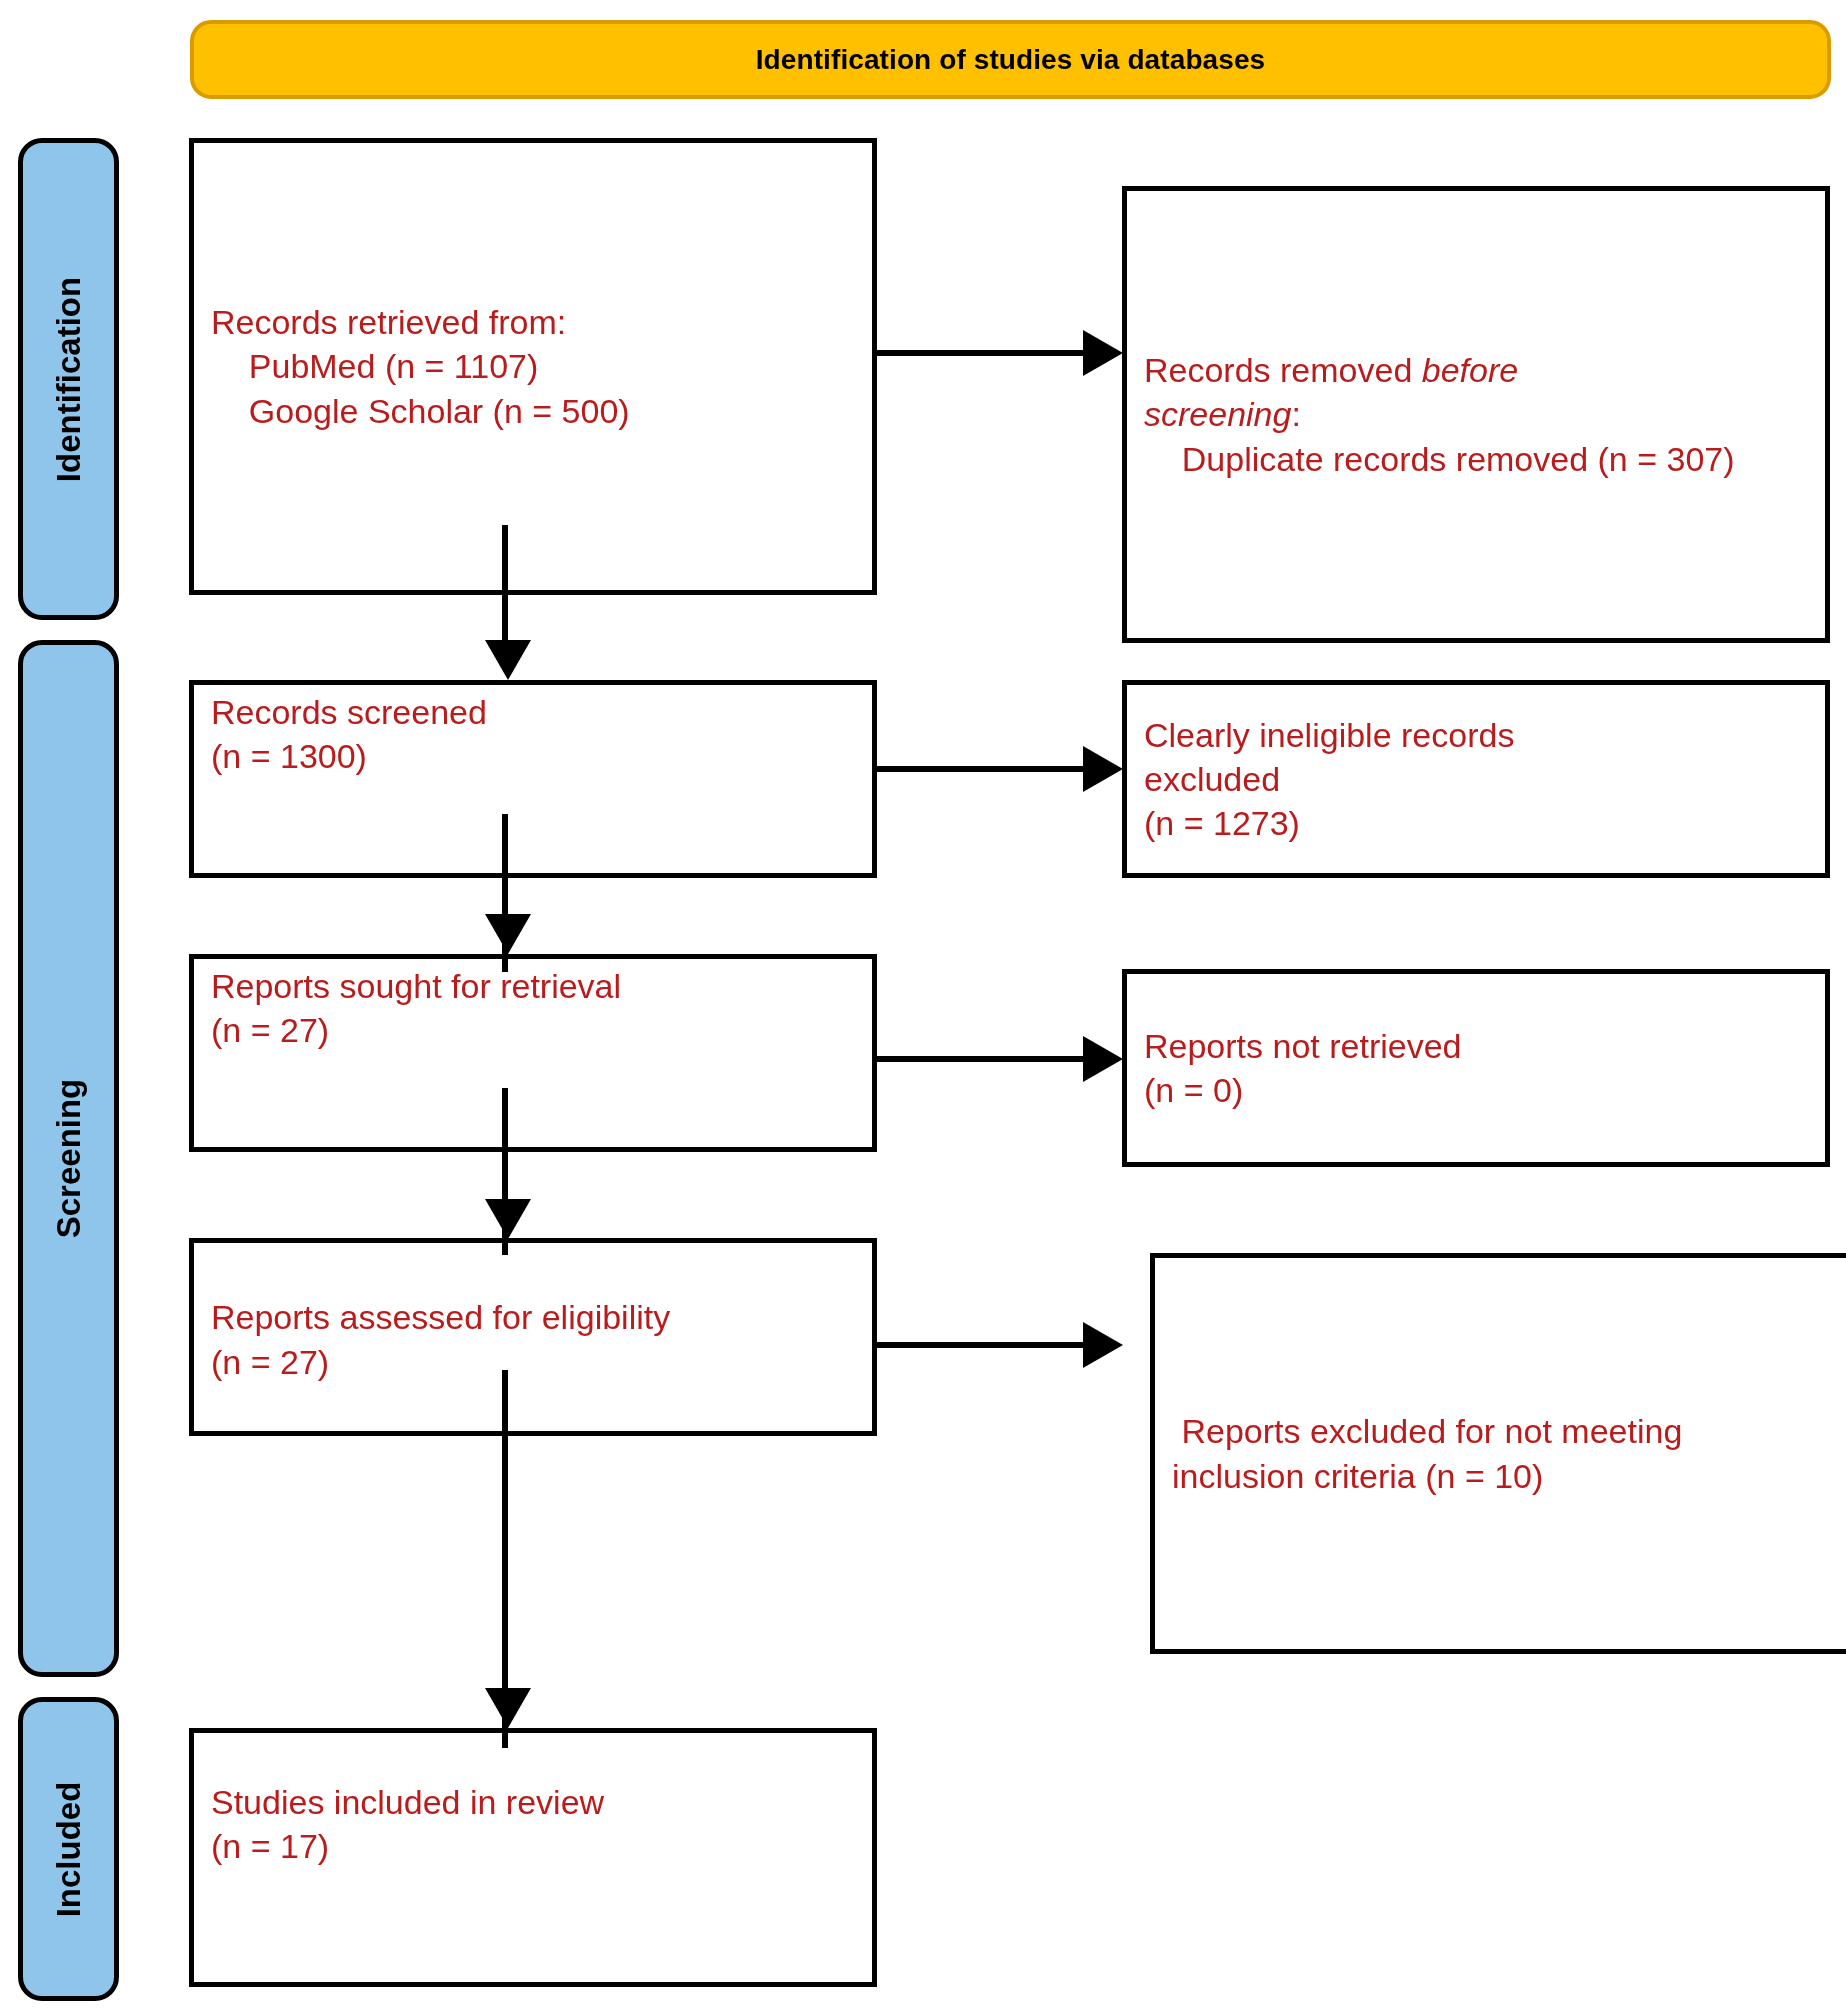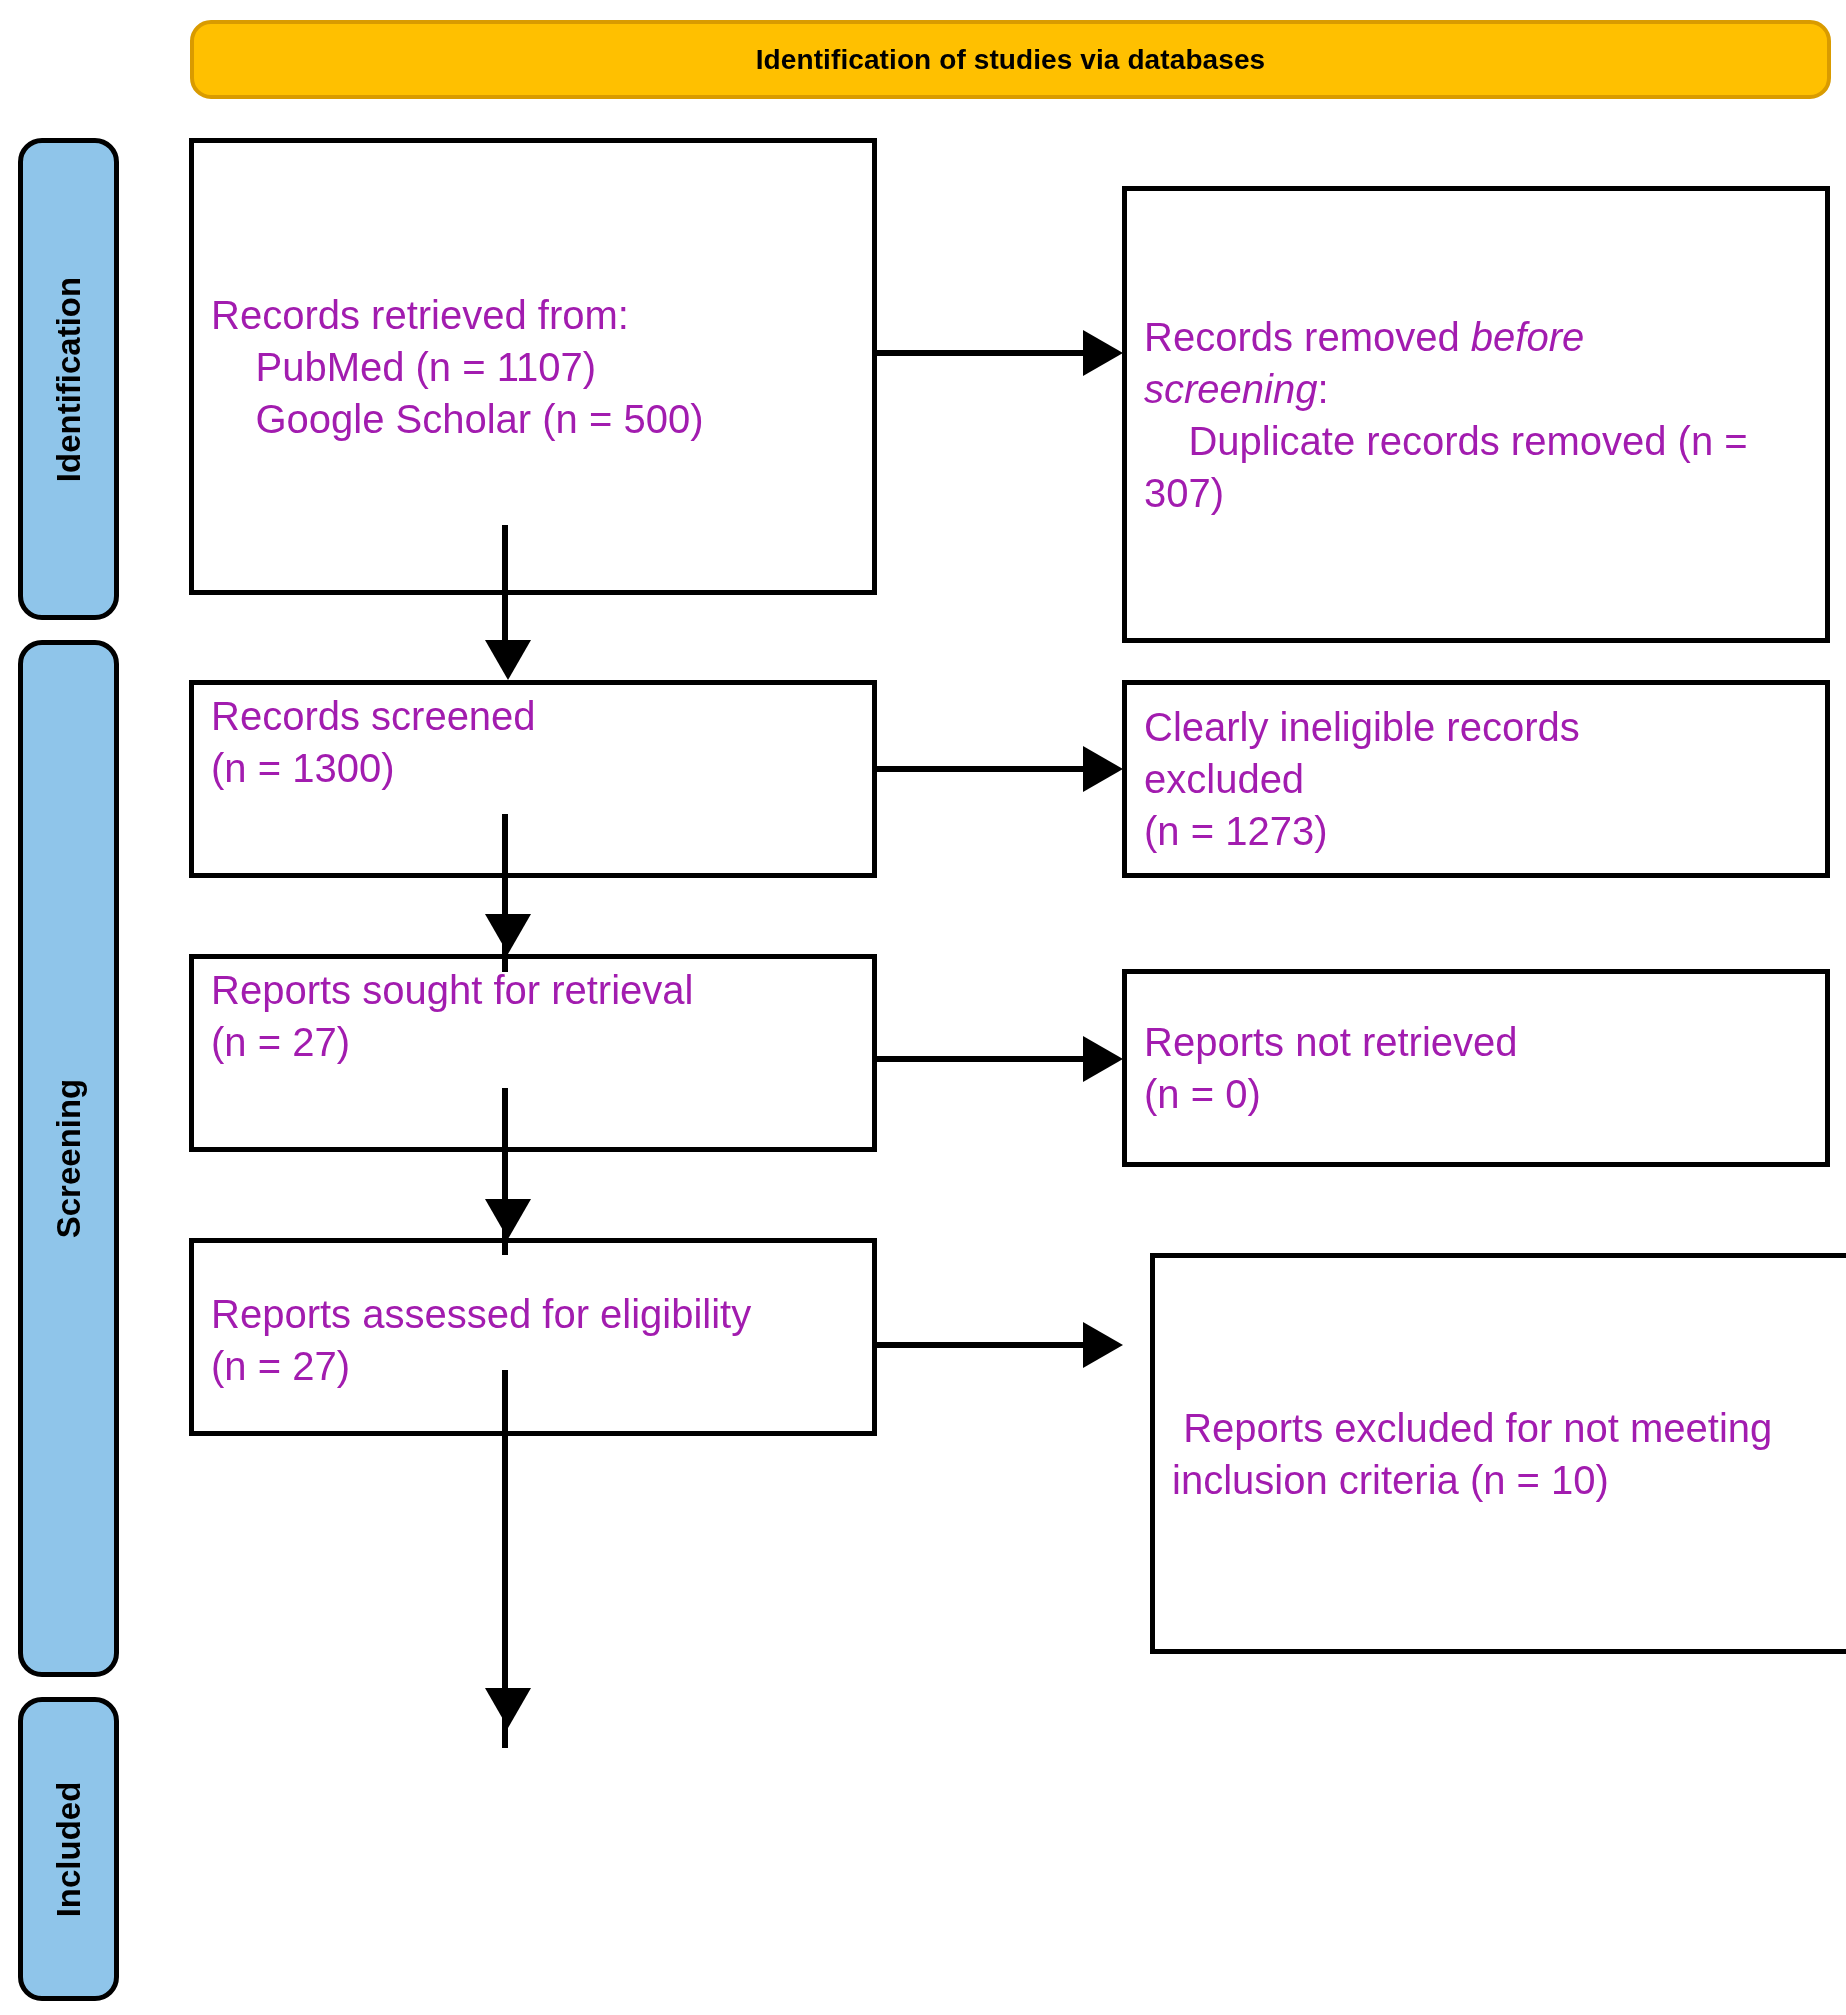--- a/index.html
+++ b/index.html
@@ -76,23 +76,23 @@
     box-sizing: border-box;
     padding: 0 17px;
     display: flex;
     flex-direction: column;
     justify-content: center;
   }
   .flow-box.align-top {
     justify-content: flex-start;
   }
   .flow-box-text {
-    font-size: 40px;
+    font-size: 34px;
     line-height: 1.30;
-    color: #a21caf;
+    color: #b91c1c;
     white-space: pre-wrap;
   }
   .flow-box-text .em {
     font-style: italic;
   }
 
   
   #box-records-retrieved { left: 189px; top: 138px;  width: 688px; height: 457px; }
   #box-records-screened  { left: 189px; top: 680px; width: 688px; height: 198px;  }
   #box-reports-sought    { left: 189px; top: 954px; width: 688px; height: 198px;  }
@@ -214,20 +214,24 @@
   <div class="flow-box align-top" id="box-reports-assessed">
     <div class="flow-box-text"><span>Reports assessed for eligibility</span>
 <span>(n = 27)</span></div>
   </div>
 
   <div class="flow-box" id="box-reports-excluded">
     <div class="flow-box-text"><span> Reports excluded for not meeting</span>
 <span>inclusion criteria (n = 10)</span></div>
   </div>
 
+  <div class="flow-box" id="box-studies-included">
+    <div class="flow-box-text"><span>Studies included in review</span>
+<span>(n = 17)</span></div>
+  </div>
 
   <div class="v-line" id="conn-v1"></div>
   <div class="v-head" id="conn-v1-head"></div>
 
   <div class="v-line" id="conn-v2"></div>
   <div class="v-head" id="conn-v2-head"></div>
 
   <div class="v-line" id="conn-v3"></div>
   <div class="v-head" id="conn-v3-head"></div>
 

